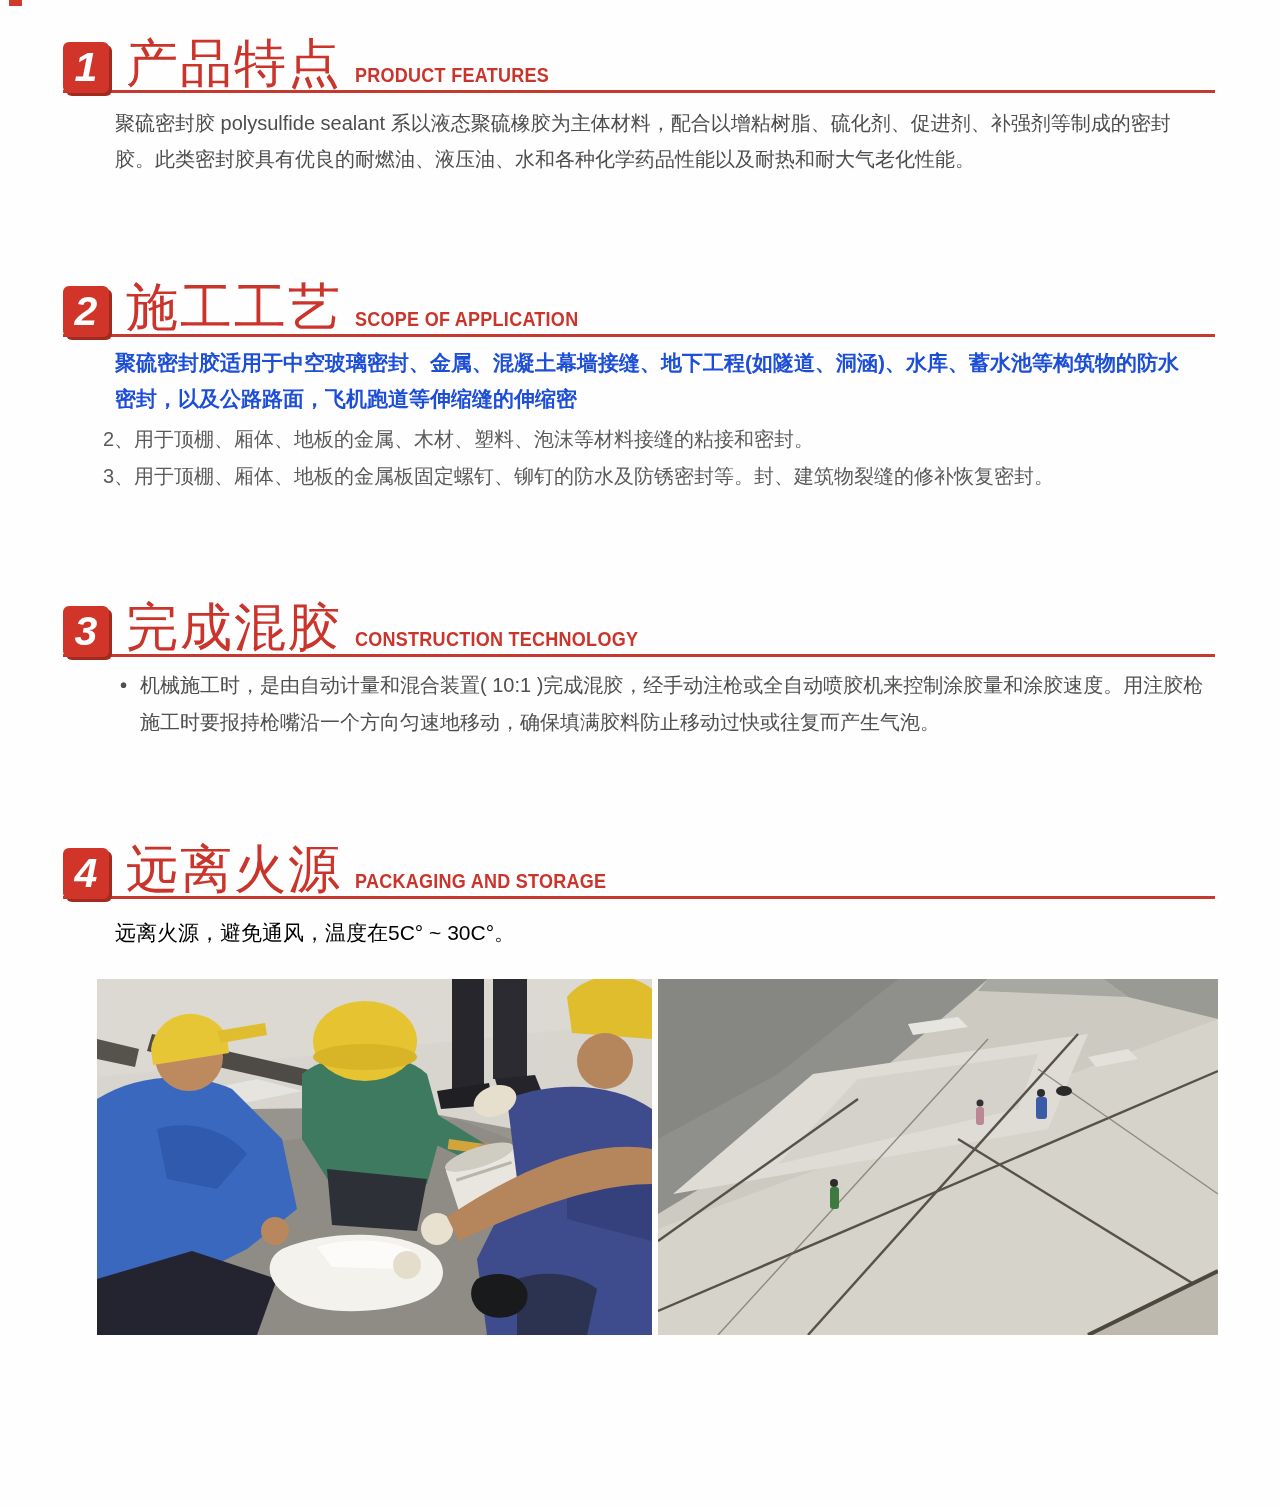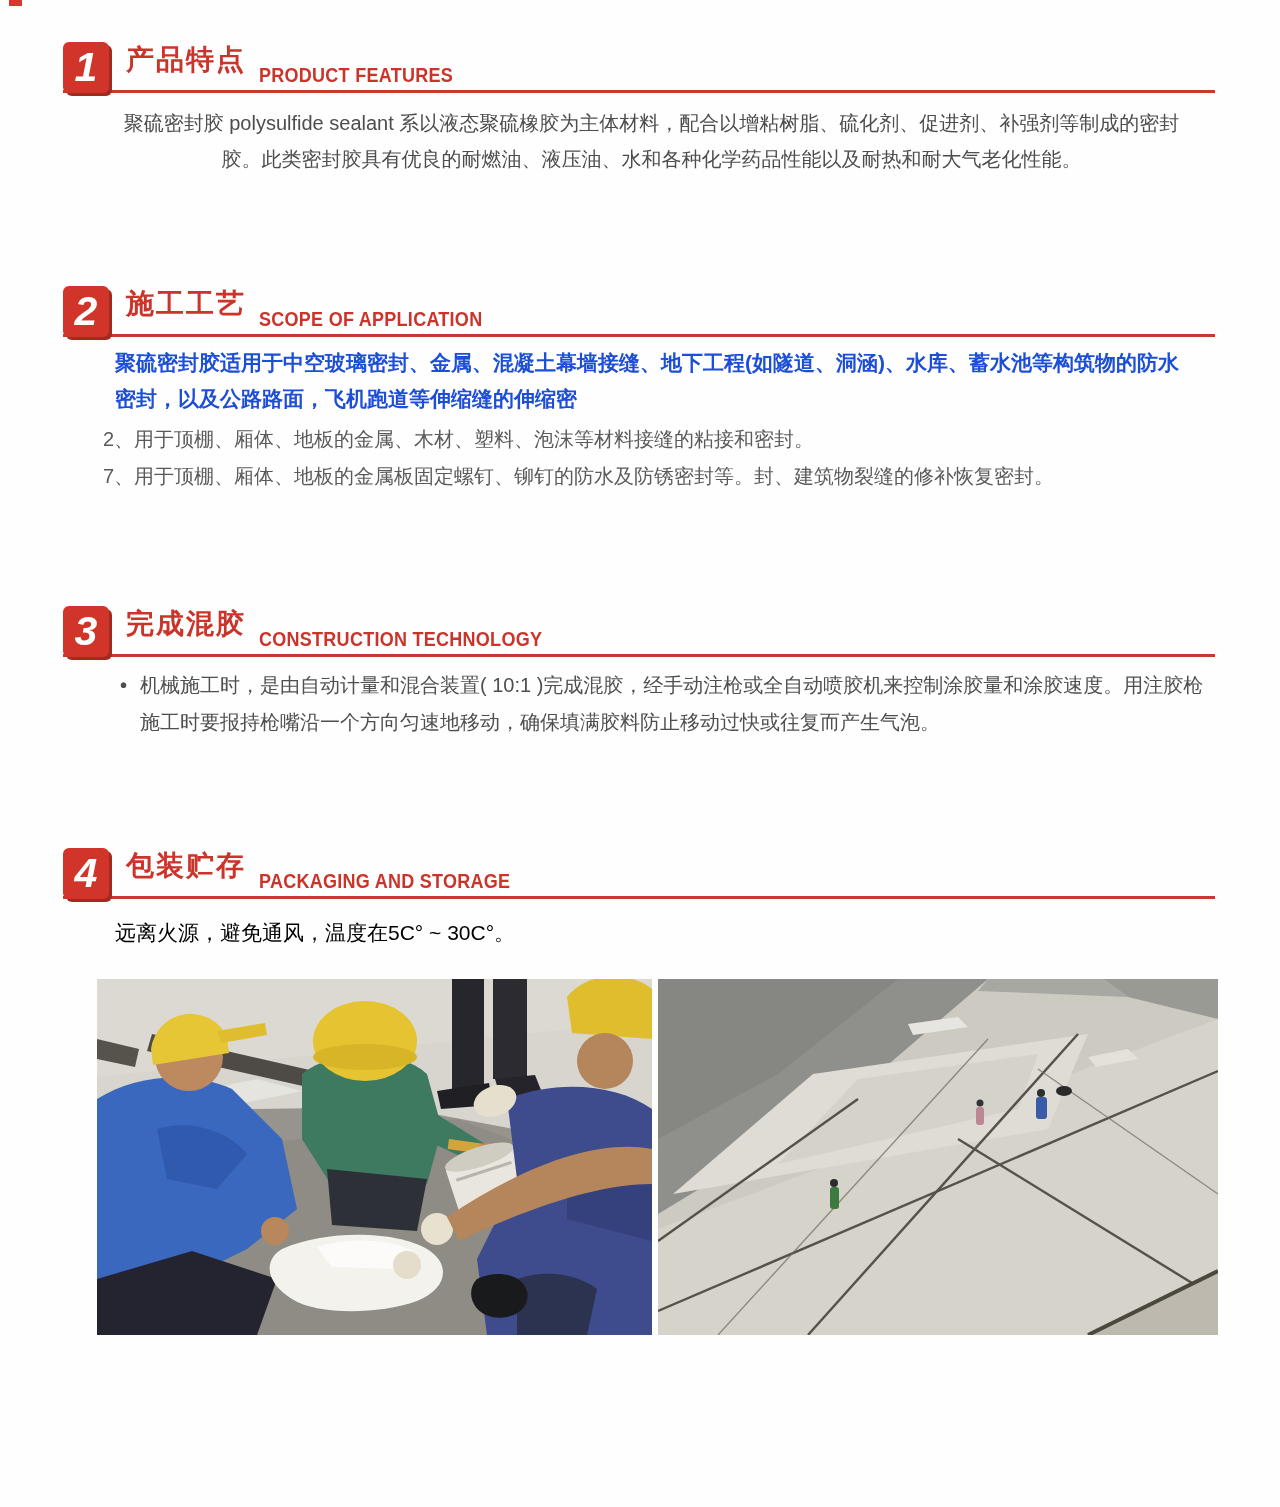--- a/index.html
+++ b/index.html
@@ -22,37 +22,37 @@
   }
   .badge {
     width:46px; height:51px; margin-bottom:-3px;
     background:#d13529; border-radius:6px;
     box-shadow:3px 3px 0 #a22b1f;
     color:#ffffff; font-weight:bold; font-style:italic;
     font-size:41px; line-height:51px; text-align:center;
     flex:0 0 auto;
   }
   .title-zh {
-    margin:0 0 0 17px; padding-bottom:16px;
-    font-size:28px; font-weight:bold; color:#cb342a;
+    margin:0 0 0 17px; padding-bottom:1px;
+    font-size:52px; font-weight:normal; color:#cb342a;
     line-height:1; letter-spacing:2px;
   }
   .title-en {
     margin-left:13px; padding-bottom:5px;
     font-size:20px; font-weight:bold; color:#cb342a;
     letter-spacing:0.3px; line-height:1;
     display:inline-block; transform:scaleX(0.9); transform-origin:left bottom;
     white-space:nowrap;
   }
 
   
   .sec1 { margin-top:36px; }
   .sec1 .para {
     margin:12px 92px 0 115px;
-    font-size:20px; line-height:36px; color:#4d4d4d;text-align:center;
+    font-size:20px; line-height:36px; color:#4d4d4d;
   }
 
   .sec2 { margin-top:103px; }
   .sec2 .lead {
     margin:8px 92px 0 115px;
     font-size:21px; line-height:36px; color:#1d4ed8; font-weight:bold;
   }
   .sec2 ul.app-list {
     list-style:none; margin:6px 92px 0 103px; padding:0;
   }
@@ -104,21 +104,21 @@
 
   <section class="sec sec2">
     <div class="sec-header">
       <div class="badge">2</div>
       <h2 class="title-zh">施工工艺</h2>
       <span class="title-en">SCOPE OF APPLICATION</span>
     </div>
     <p class="lead">聚硫密封胶适用于中空玻璃密封、金属、混凝土幕墙接缝、地下工程(如隧道、洞涵)、水库、蓄水池等构筑物的防水密封，以及公路路面，飞机跑道等伸缩缝的伸缩密</p>
     <ul class="app-list">
       <li>2、用于顶棚、厢体、地板的金属、木材、塑料、泡沫等材料接缝的粘接和密封。</li>
-      <li>7、用于顶棚、厢体、地板的金属板固定螺钉、铆钉的防水及防锈密封等。封、建筑物裂缝的修补恢复密封。</li>
+      <li>3、用于顶棚、厢体、地板的金属板固定螺钉、铆钉的防水及防锈密封等。封、建筑物裂缝的修补恢复密封。</li>
     </ul>
   </section>
 
   <section class="sec sec3">
     <div class="sec-header">
       <div class="badge">3</div>
       <h2 class="title-zh">完成混胶</h2>
       <span class="title-en">CONSTRUCTION TECHNOLOGY</span>
     </div>
     <ul class="steps">
@@ -128,21 +128,21 @@
       <li>
         <span class="dot">•</span>
         <span>机械施工时，是由自动计量和混合装置( 10:1 )完成混胶，经手动注枪或全自动喷胶机来控制涂胶量和涂胶速度。用注胶枪施工时要报持枪嘴沿一个方向匀速地移动，确保填满胶料防止移动过快或往复而产生气泡。</span>
       </li>
     </ul>
   </section>
 
   <section class="sec sec4">
     <div class="sec-header">
       <div class="badge">4</div>
-      <h2 class="title-zh">包装贮存</h2>
+      <h2 class="title-zh">远离火源</h2>
       <span class="title-en">PACKAGING AND STORAGE</span>
     </div>
     <p class="para">远离火源，避免通风，温度在5C° ~ 30C°。</p>
   </section>
 
   <div class="photos">
 
     <div class="photo left">
       <svg viewBox="0 0 555 356" preserveAspectRatio="none" aria-hidden="true">
         <rect width="555" height="356" fill="#d8d5cf"></rect>

